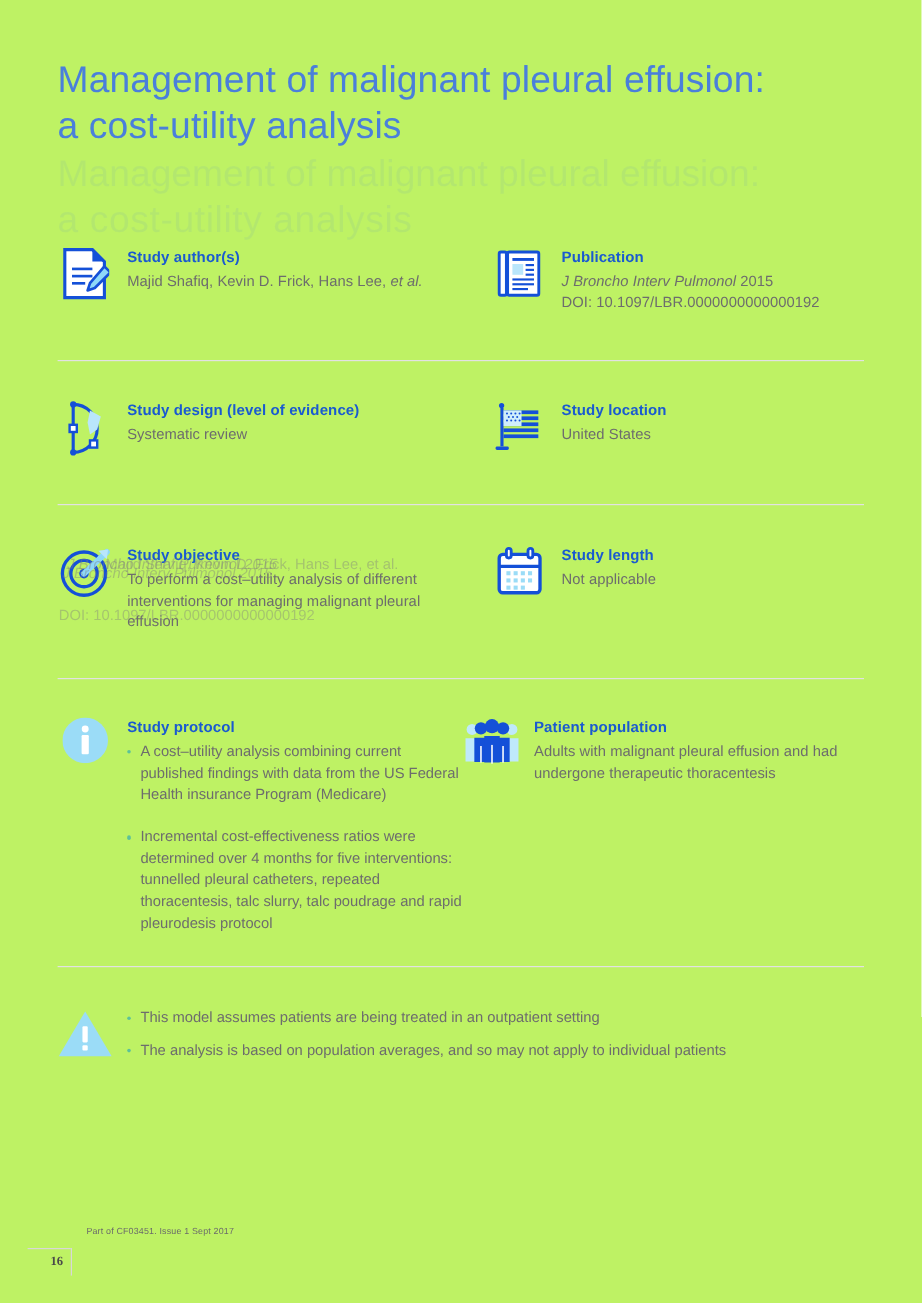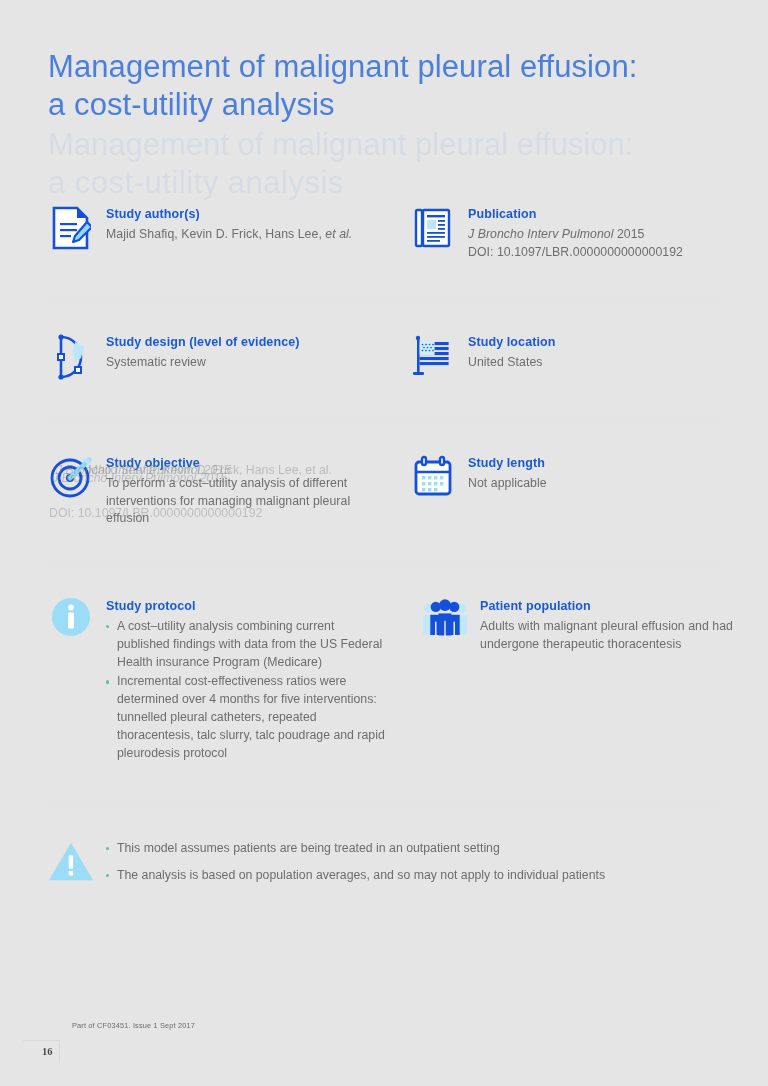--- a/index.html
+++ b/index.html
@@ -15,21 +15,21 @@
     font-family: "Liberation Sans", sans-serif;
     position: relative;
     overflow: hidden;
     -webkit-font-smoothing: antialiased;
   }
 
   .page {
     position: relative;
     width: 768px;
     height: 1086px;
-    background: #e5e5e5;
+    background: #bef264;
   }
 
   
   .title-block {
     position: absolute;
     left: 48px;
     top: 48px;
     width: 640px;
   }
   .title-line {
@@ -103,21 +103,21 @@
   .field-value .italic { font-style: italic; }
 
   
   ul.bullets { list-style: none; }
   ul.bullets li {
     position: relative;
     padding-left: 11px;
     font-size: 12.3px;
     line-height: 17.8px;
     color: #6d6d6d;
-    margin-bottom: 2px;
+    margin-bottom: 18px;
   }
   ul.bullets li:last-child { margin-bottom: 0; }
   ul.bullets li::before {
     content: "";
     position: absolute;
     left: 0;
     top: 7px;
     width: 3.2px;
     height: 3.2px;
     border-radius: 50%;
@@ -126,21 +126,21 @@
   ul.bullets.wide li { margin-bottom: 9px; }
 
   
   #f-authors    { left: 48px;  top: 206px; width: 330px; }
   #f-publication{ left: 410px; top: 206px; width: 320px; }
   #f-design     { left: 48px;  top: 334px; width: 330px; }
   #f-location   { left: 410px; top: 334px; width: 320px; }
   #f-objective  { left: 48px;  top: 455px; width: 330px; }
   #f-length     { left: 410px; top: 455px; width: 320px; }
   #f-protocol   { left: 48px;  top: 598px; width: 340px; }
-  #f-population { left: 422px; top: 598px; width: 320px; }
+  #f-population { left: 387px; top: 598px; width: 320px; }
   #f-limitations{ left: 48px;  top: 840px; width: 660px; }
 
   #f-limitations .body { margin-left: 58px; }
 
   
   .ghost-layer {
     position: absolute;
     pointer-events: none;
     color: #7d7d7d;
     white-space: nowrap;

